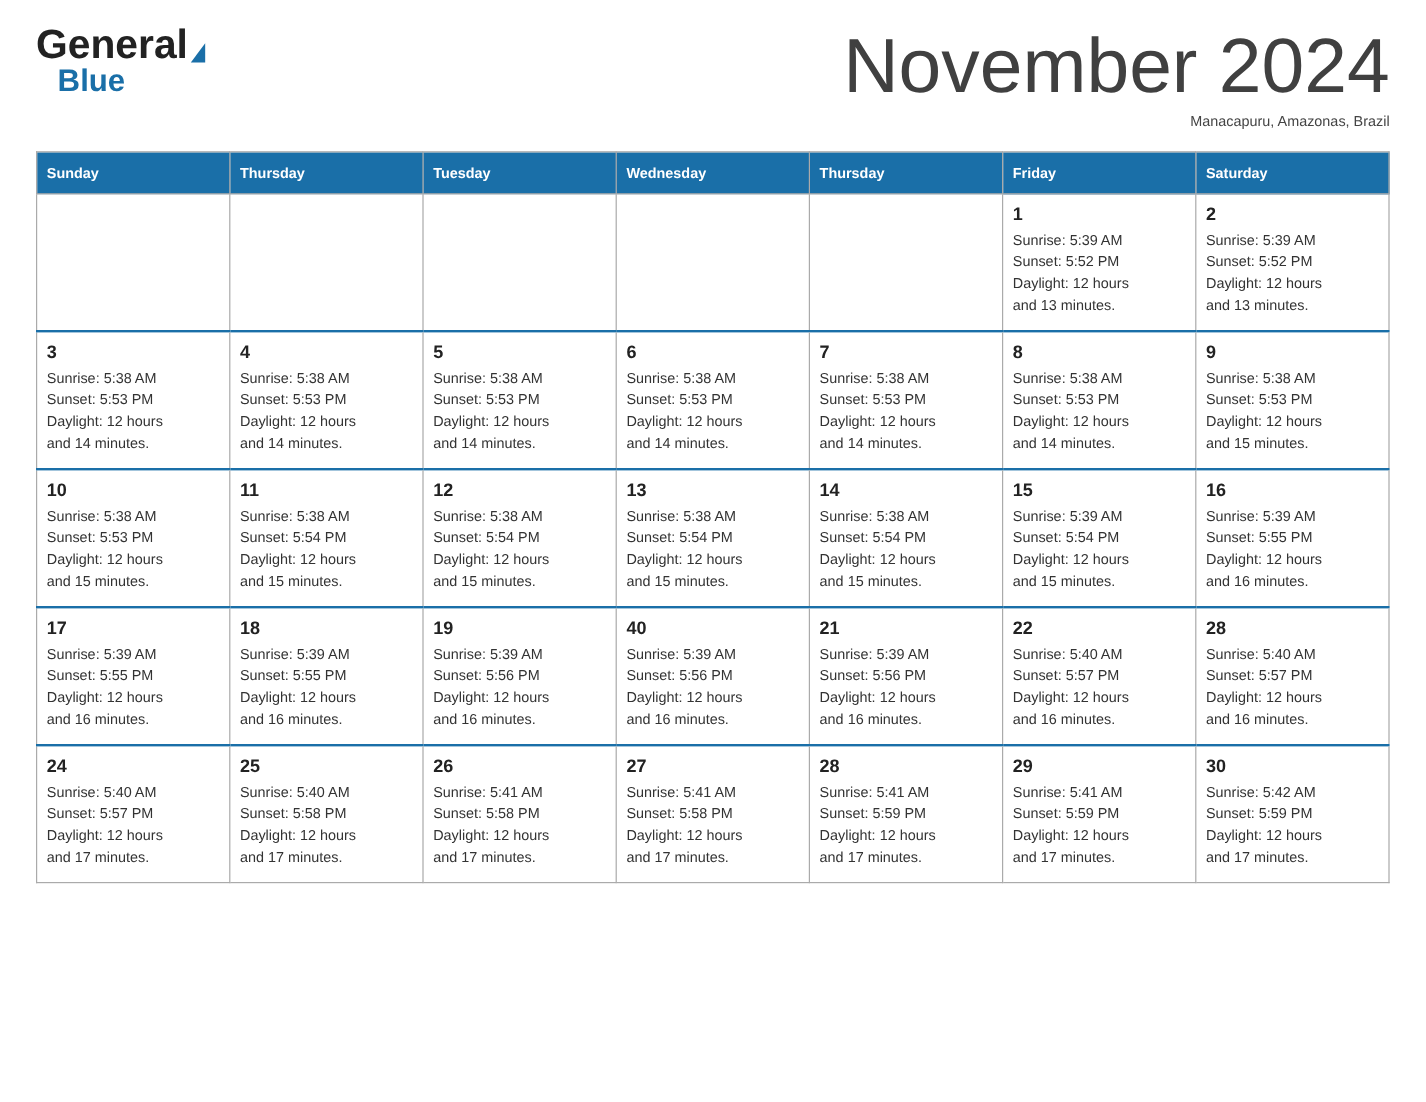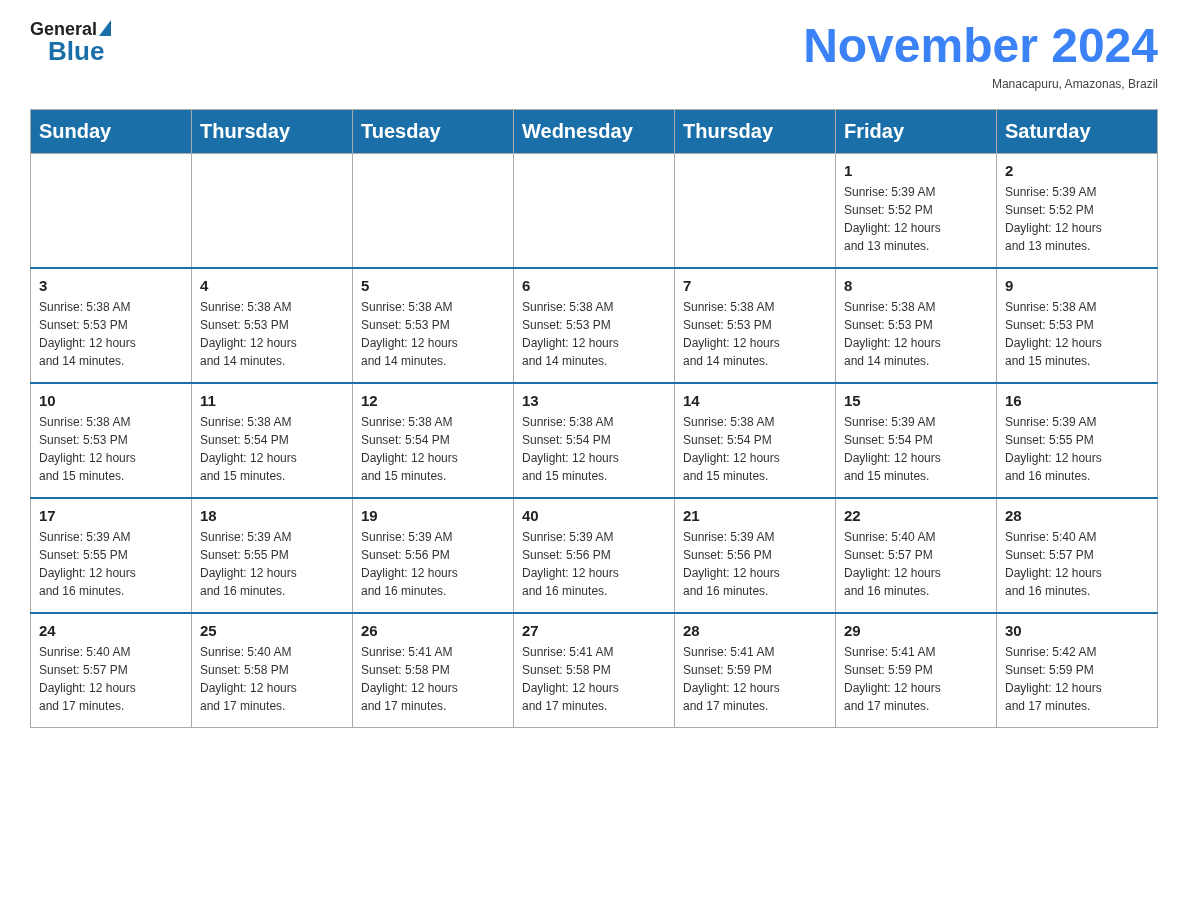--- a/index.html
+++ b/index.html
@@ -16,21 +16,21 @@
       justify-content: space-between;
       align-items: flex-start;
       margin-bottom: 18px;
     }
     .logo {
       display: flex;
       flex-direction: column;
       align-items: flex-start;
     }
     .logo-general {
-      font-size: 18px;
+      font-size: 34px;
       font-weight: bold;
       color: #222;
       line-height: 1;
     }
     .logo-blue {
       font-size: 26px;
       font-weight: bold;
       color: #1a6fa8;
       line-height: 1;
       margin-left: 18px;
@@ -44,39 +44,39 @@
       height: 0;
       border-left: 12px solid transparent;
       border-bottom: 16px solid #1a6fa8;
       margin-left: 2px;
       margin-bottom: 2px;
     }
     .title-section {
       text-align: right;
     }
     .month-title {
-      font-size: 48px;
-      font-weight: bold;
-      color: #3b82f6;
+      font-size: 64px;
+      font-weight: normal;
+      color: #404040;
       line-height: 1.1;
     }
     .location {
       font-size: 12px;
       color: #444;
       margin-top: 4px;
     }
     .calendar {
       width: 100%;
       border-collapse: collapse;
       border: 1px solid #aaa;
     }
     .calendar th {
       background: #1a6fa8;
       color: #fff;
-      font-size: 20px;
+      font-size: 12px;
       font-weight: bold;
       padding: 10px 8px;
       text-align: left;
       border: 1px solid #aaa;
     }
     .calendar td {
       vertical-align: top;
       padding: 8px 8px 12px 8px;
       border: 1px solid #aaa;
       width: 14.28%;

